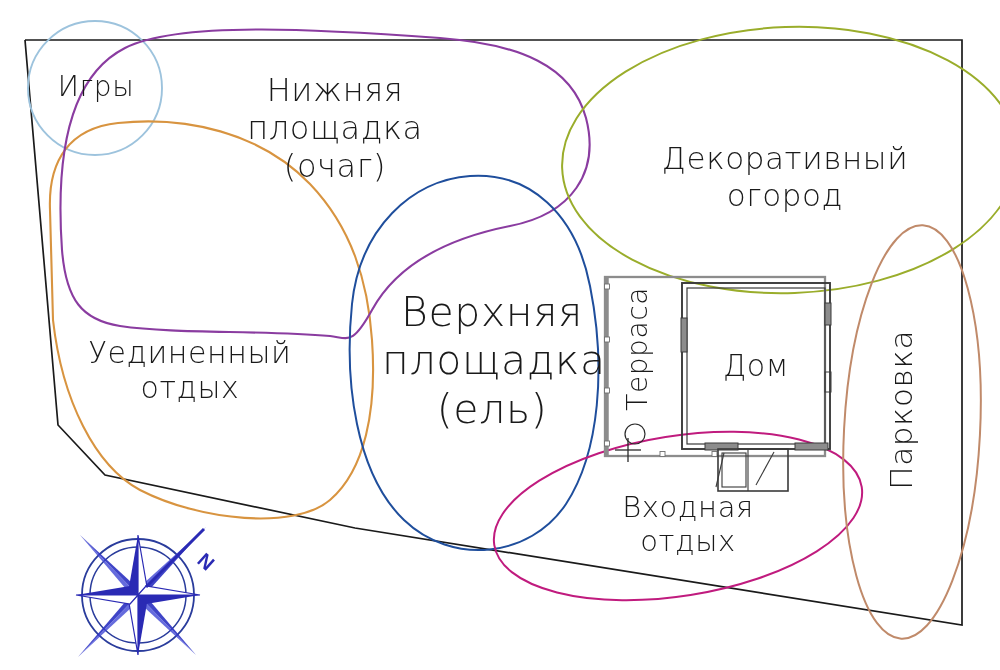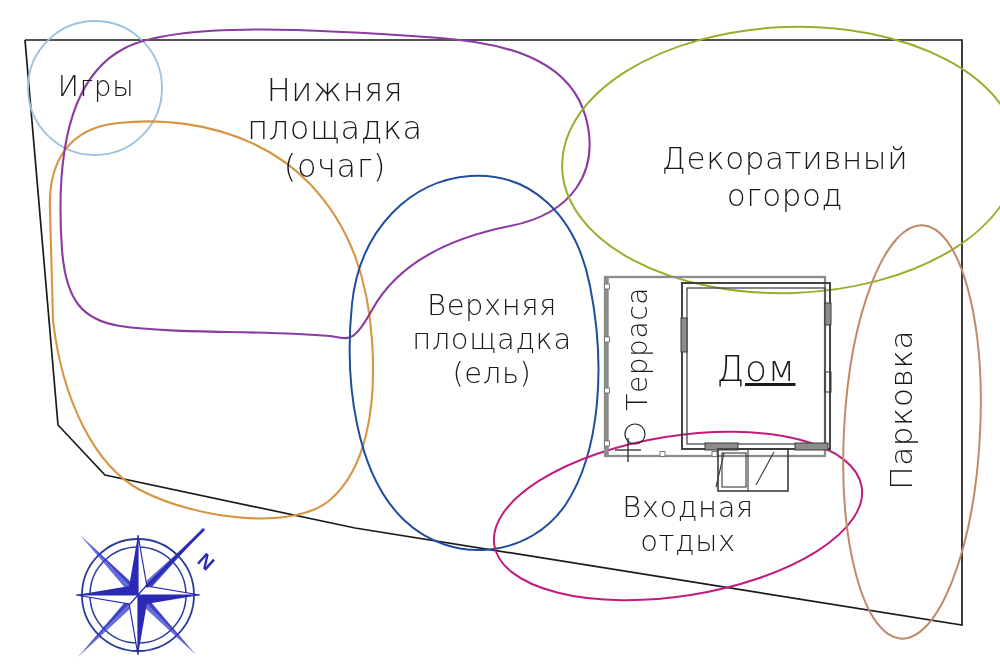--- a/index.html
+++ b/index.html
@@ -166,27 +166,29 @@
 
   <div class="zone-label" style="left:36px; top:70px; width:120px; font-size:28px;">Игры</div>
 
   <div class="zone-label" style="left:195px; top:72px; width:280px; font-size:32px;text-align:center;">Нижняя
 площадка
 (очаг)</div>
 
   <div class="zone-label" style="left:605px; top:105px; width:360px; font-size:31px;margin-top:35px;">Декоративный
 огород</div>
 
+  <div class="zone-label" style="left:50px; top:335px; width:280px; font-size:30px;">Уединенный
+отдых</div>
 
-  <div class="zone-label" style="left:382px; top:288px; width:220px; font-size:29px;">Верхняя
+  <div class="zone-label" style="left:382px; top:288px; width:220px; font-size:41px;">Верхняя
 площадка
 (ель)</div>
 
   <div class="zone-label" style="left:578px; top:490px; width:220px; font-size:29px;">Входная
 отдых</div>
 
   <div class="zone-label vertical" style="left:883px; top:330px; font-size:31px;">Парковка</div>
 
-  <div class="zone-label" style="left:706px; top:348px; width:100px; font-size:36px;text-decoration:underline;">Дом</div>
+  <div class="zone-label" style="left:706px; top:348px; width:100px; font-size:30px;">Дом</div>
 
   <div class="zone-label vertical" style="left:621px; top:287px; font-size:28px;">Терраса</div>
 
 </div>
 
 </body></html>

